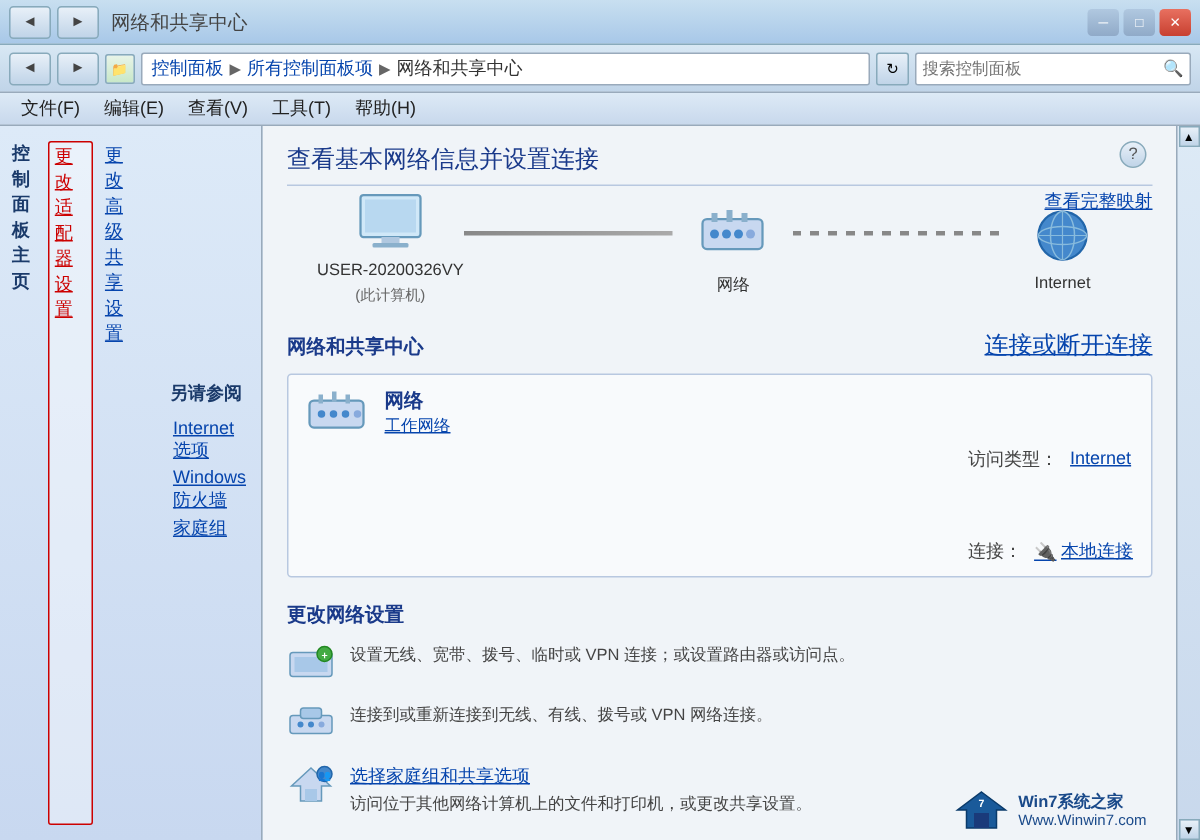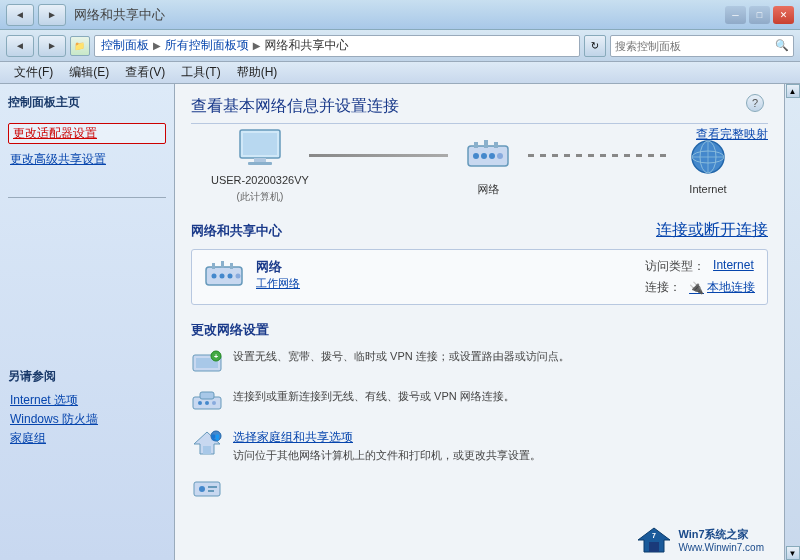--- a/index.html
+++ b/index.html
@@ -121,21 +121,21 @@
       height: calc(560px - 30px - 32px - 22px);
     }
 
     
     .sidebar {
       width: 175px;
       background: linear-gradient(to bottom, #ddeaf8, #c8d8f0);
       border-right: 1px solid #9ab;
       padding: 10px 8px;
       display: flex;
-      flex-direction: column;
+      flex-direction: row;
       gap: 6px;
       overflow-y: auto;
     }
     .sidebar-section-title {
       font-size: 12px;
       font-weight: bold;
       color: #1a3a6a;
       margin-bottom: 4px;
       padding-bottom: 2px;
     }
@@ -294,20 +294,21 @@
     .network-meta {
       margin-left: auto;
       display: flex;
       flex-direction: column;
       gap: 4px;
       font-size: 12px;
     }
     .meta-row {
       display: flex;
       gap: 8px;
+      margin-top: 40px;
     }
     .meta-key { color: #444; }
     .meta-val { color: #0645ad; text-decoration: underline; cursor: pointer; }
     .meta-val.local { display: flex; align-items: center; gap: 3px; }
 
     
     .change-section-label {
       font-size: 13px;
       color: #1a3a8a;
       font-weight: bold;

